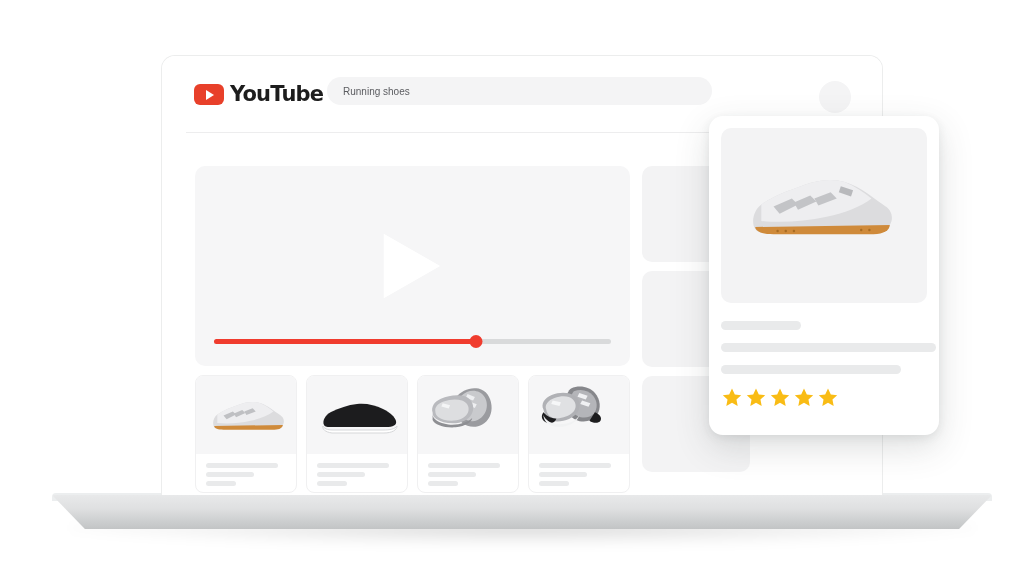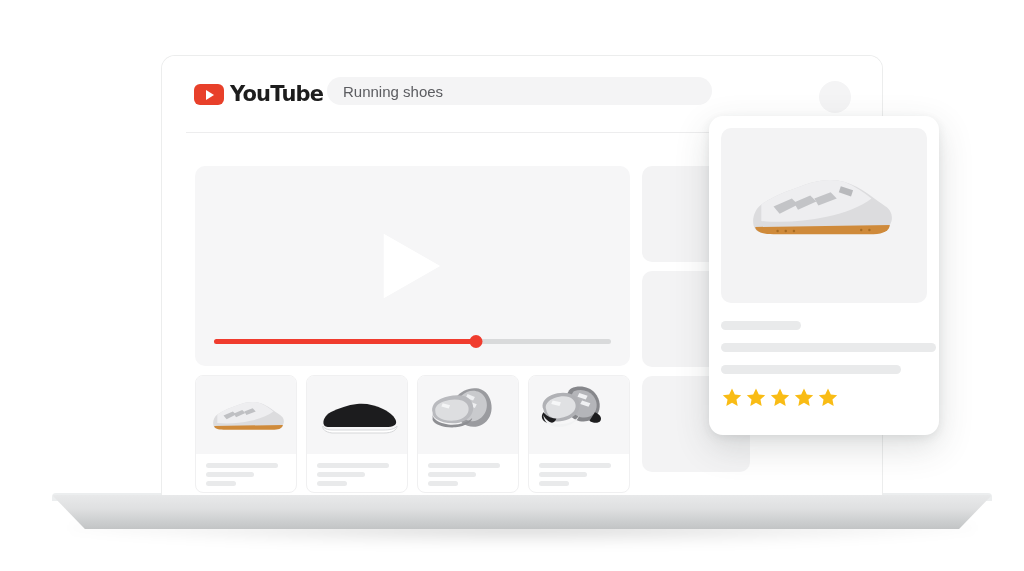--- a/index.html
+++ b/index.html
@@ -63,21 +63,21 @@
     font-size: 21px; font-weight: 700; letter-spacing: -0.8px;
     color: #1d1d1d; line-height: 1;
   }
   .search-field {
     position: absolute; left: 165px; top: 21px;
     width: 385px; height: 28px;
     background: #f4f4f5; border-radius: 14px;
     display: flex; align-items: center;
   }
   .search-text {
-    font-size: 15px; color: #5b5c60; padding-left: 16px;
+    font-size: 10px; color: #5b5c60; padding-left: 16px;
     font-family: "Liberation Sans", sans-serif;
   }
   .avatar-circle {
     position: absolute; left: 657px; top: 25px;
     width: 32px; height: 32px; border-radius: 50%;
     background: #f4f4f5;
   }
   .header-divider {
     position: absolute; left: 24px; top: 76px; width: 674px; height: 1px;
     background: #ededee;

